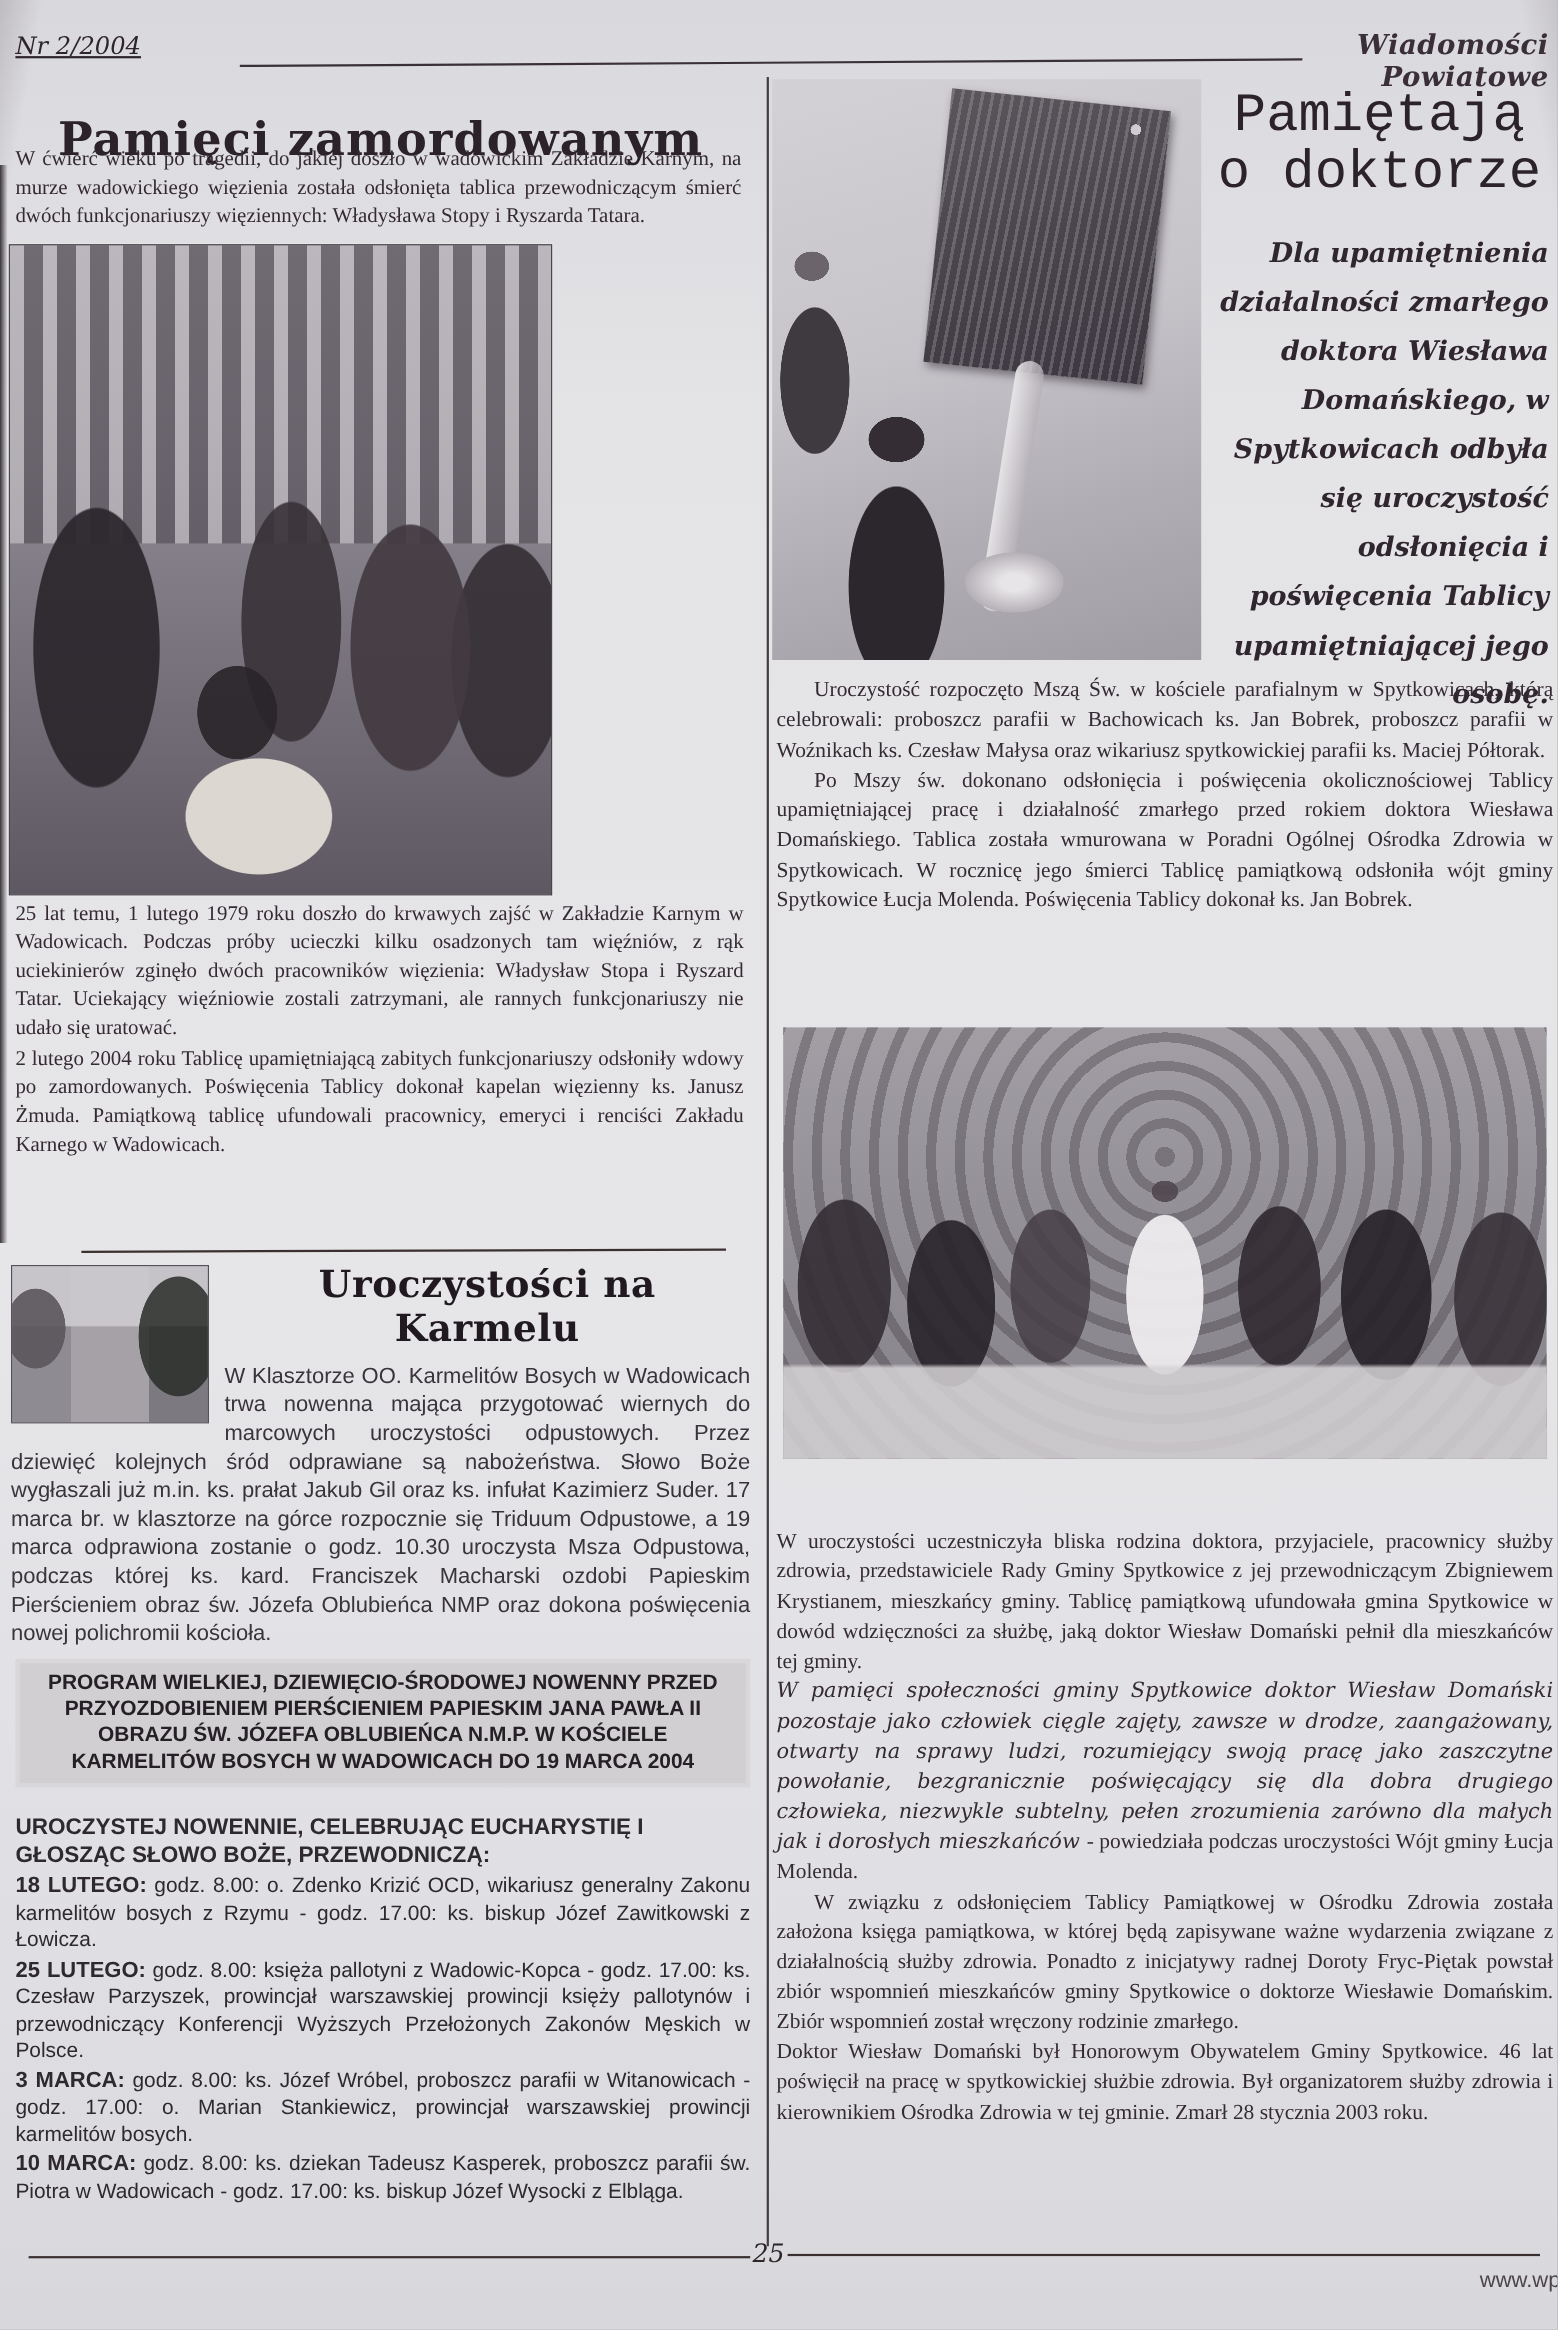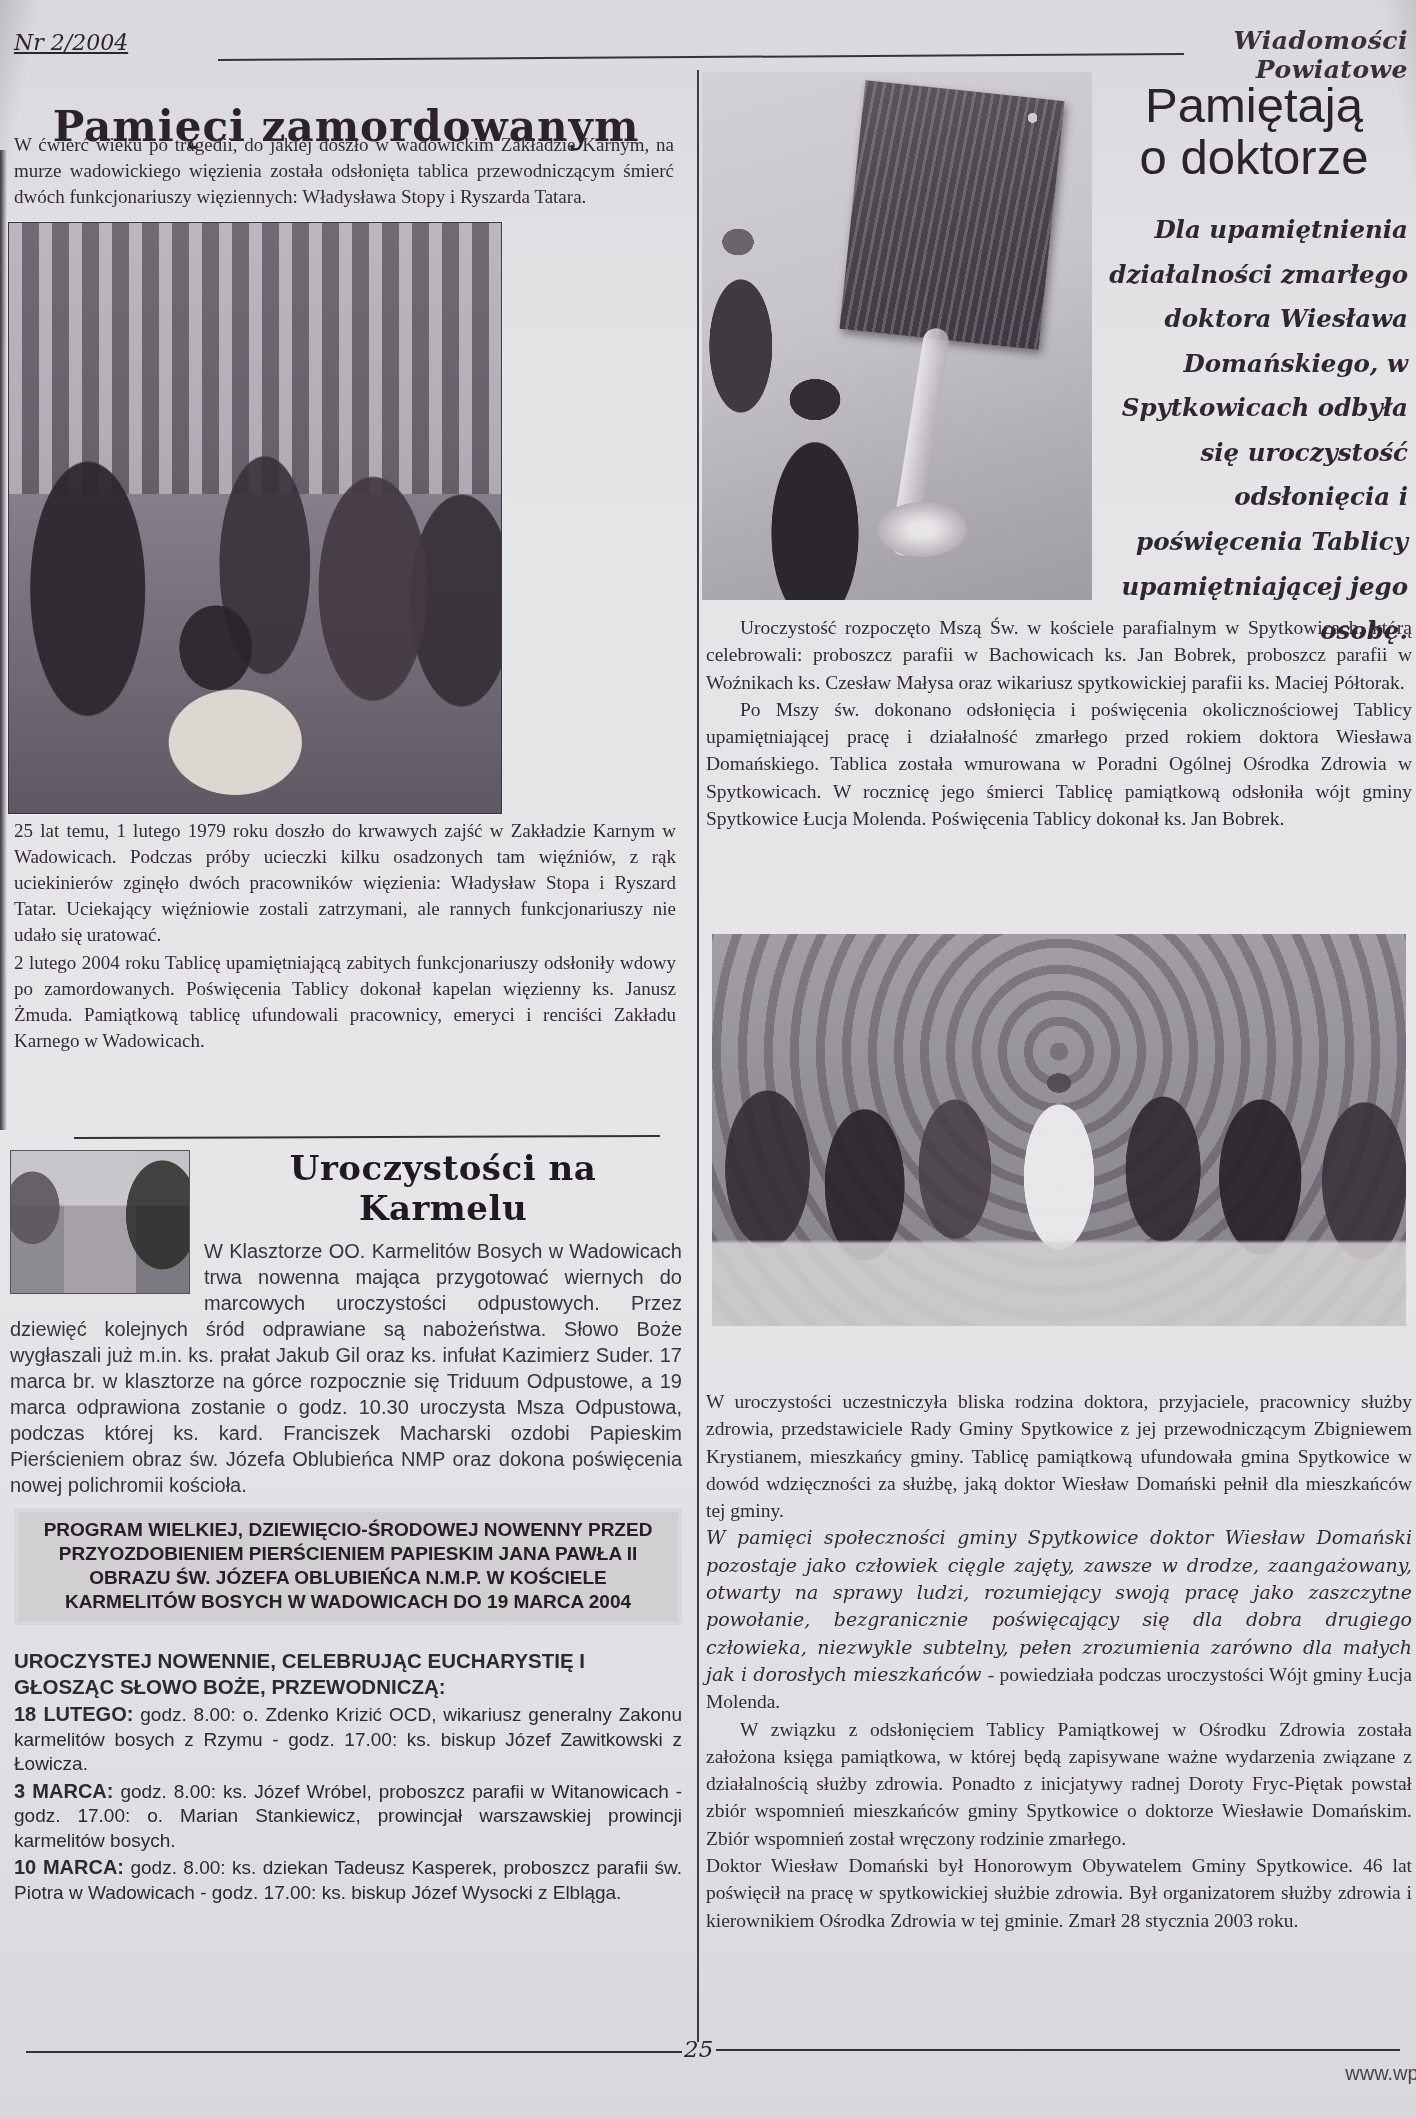--- a/index.html
+++ b/index.html
@@ -80,21 +80,21 @@
     border-radius:14px;transform:rotate(9deg);}
   .ribbon-knot{position:absolute;left:175px;top:430px;width:90px;height:55px;border-radius:50%;
       background:radial-gradient(#e8e5e8 20%, #b4b0b6 70%, rgba(0,0,0,0) 71%);}
   .figure-woman{position:absolute;left:38px;top:300px;width:150px;height:230px;background:
       radial-gradient(ellipse 42px 34px at 50% 12%, #342d33 0 60%, rgba(0,0,0,0) 61%),
       radial-gradient(ellipse 72px 150px at 50% 70%, #2c262d 0 60%, rgba(0,0,0,0) 61%);}
   .figure-men{position:absolute;left:-20px;top:150px;width:140px;height:200px;background:
       radial-gradient(ellipse 26px 22px at 40% 10%, #6b646b 0 60%, rgba(0,0,0,0) 61%),
       radial-gradient(ellipse 52px 110px at 42% 62%, #3f3940 0 60%, rgba(0,0,0,0) 61%);}
   .doc-title{left:1100px;top:80px;width:308px;text-align:center;font-size:49px;line-height:1.06;
-    font-family:Liberation Sans, sans-serif;color:#2c222a;}
+    font-family:Liberation Mono, monospace;color:#2c222a;}
   .doc-lede{left:1086px;top:208px;width:322px;text-align:right;font-size:24.5px;font-style:italic;
     font-weight:bold;font-family:"DejaVu Serif",serif;line-height:1.82;color:#30262e;}
   .doc-body1{left:706px;top:614px;width:706px;font-size:19.5px;line-height:1.4;text-align:justify;color:#342a32;}
   .doc-body1 .indent, .doc-body2 .indent{text-indent:34px;}
   .doc-body1 p, .doc-body2 p{margin:0;}
   .photo-group{left:712px;top:934px;width:694px;height:392px;overflow:hidden;
     background:
       linear-gradient(180deg, rgba(0,0,0,0) 78%, rgba(214,211,214,.85) 79% 100%),
       radial-gradient(ellipse 58px 120px at 50% 62%, rgba(238,236,238,.95) 0 60%, rgba(0,0,0,0) 61%),
       radial-gradient(ellipse 20px 16px at 50% 38%, rgba(80,72,78,.9) 0 60%, rgba(0,0,0,0) 61%),
@@ -138,20 +138,21 @@
     <div class="photo-monastery"></div>
     <h2 class="karmel-title">Uroczystości na Karmelu</h2>
     <p class="karmel-body">W Klasztorze OO. Karmelitów Bosych w Wadowicach trwa nowenna mająca przygotować wiernych do marcowych uroczystości odpustowych. Przez dziewięć kolejnych śród odprawiane są nabożeństwa. Słowo Boże wygłaszali już m.in. ks. prałat Jakub Gil oraz ks. infułat Kazimierz Suder. 17 marca br. w klasztorze na górce rozpocznie się Triduum Odpustowe, a 19 marca odprawiona zostanie o godz. 10.30 uroczysta Msza Odpustowa, podczas której ks. kard. Franciszek Macharski ozdobi Papieskim Pierścieniem obraz św. Józefa Oblubieńca NMP oraz dokona poświęcenia nowej polichromii kościoła.</p>
   </div>
 
   <div class="abs program-box">PROGRAM WIELKIEJ, DZIEWIĘCIO-ŚRODOWEJ NOWENNY PRZED PRZYOZDOBIENIEM PIERŚCIENIEM PAPIESKIM JANA PAWŁA II OBRAZU ŚW. JÓZEFA OBLUBIEŃCA N.M.P. W KOŚCIELE KARMELITÓW BOSYCH W WADOWICACH DO 19 MARCA 2004</div>
 
   <div class="abs program-list">
     <p class="program-intro">UROCZYSTEJ NOWENNIE, CELEBRUJĄC EUCHARYSTIĘ I GŁOSZĄC SŁOWO BOŻE, PRZEWODNICZĄ:</p>
     <p><span class="pdate">18 LUTEGO:</span><span> godz. 8.00: o. Zdenko Krizić OCD, wikariusz generalny Zakonu karmelitów bosych z Rzymu - godz. 17.00: ks. biskup Józef Zawitkowski z Łowicza.</span></p>
+    <p><span class="pdate">25 LUTEGO:</span><span> godz. 8.00: księża pallotyni z Wadowic-Kopca - godz. 17.00: ks. Czesław Parzyszek, prowincjał warszawskiej prowincji księży pallotynów i przewodniczący Konferencji Wyższych Przełożonych Zakonów Męskich w Polsce.</span></p>
     <p><span class="pdate">3 MARCA:</span><span> godz. 8.00: ks. Józef Wróbel, proboszcz parafii w Witanowicach - godz. 17.00: o. Marian Stankiewicz, prowincjał warszawskiej prowincji karmelitów bosych.</span></p>
     <p><span class="pdate">10 MARCA:</span><span> godz. 8.00: ks. dziekan Tadeusz Kasperek, proboszcz parafii św. Piotra w Wadowicach - godz. 17.00: ks. biskup Józef Wysocki z Elbląga.</span></p>
   </div>
 
   <div class="abs photo-plaque">
     <div class="plaque-shape"></div>
     <div class="ribbon-shape"></div>
     <div class="ribbon-knot"></div>
     <div class="figure-woman"></div>
     <div class="figure-men"></div>

